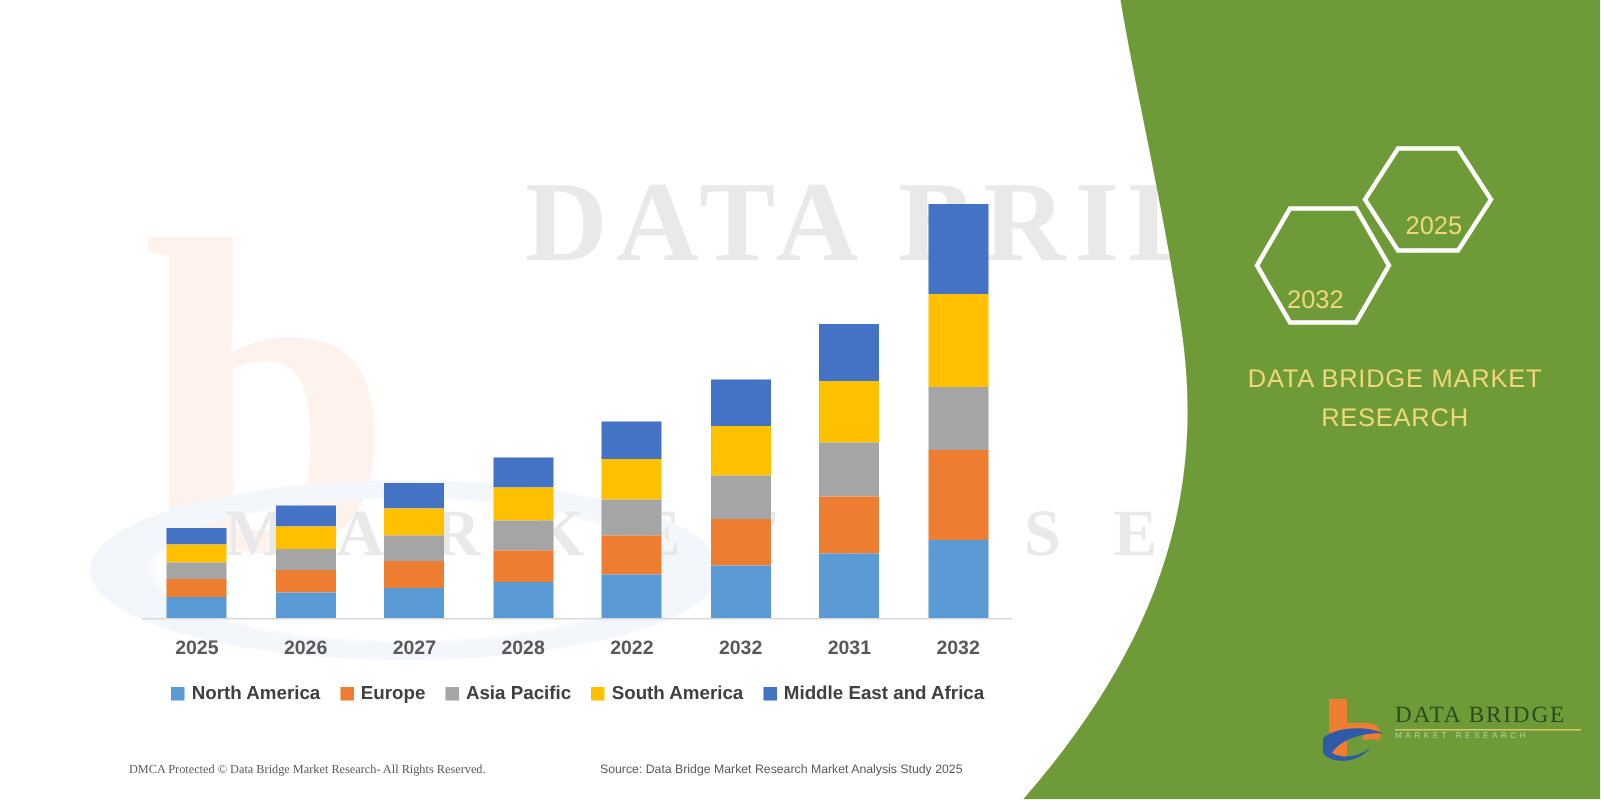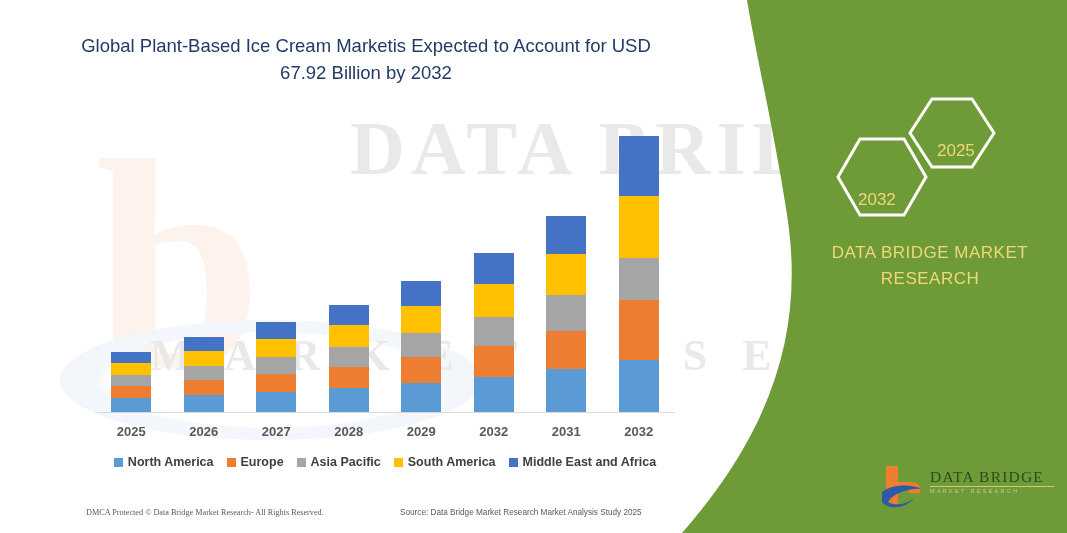--- a/index.html
+++ b/index.html
@@ -162,21 +162,20 @@
 
 <div id="infographic">
 
   <div class="watermark">
     <div class="wm-b">b</div>
     <div class="wm-swoosh"></div>
     <div class="wm-text wm-line1">DATA BRIDGE</div>
     <div class="wm-text wm-line2">M A R K E T   R E S E A R C H</div>
   </div>
 
-  <div class="chart-title">Global Plant-Based Ice Cream Marketis Expected to Account for USD 67.92 Billion by 2032</div>
 
   <div class="axis-line"></div>
   <div class="bars" id="bars">
       <div class="bar-col">
         <div class="bar">
           <div class="seg" style="height: 11px; background: rgb(68, 114, 196);"></div>
           <div class="seg" style="height: 12px; background: rgb(255, 192, 0);"></div>
           <div class="seg" style="height: 11px; background: rgb(165, 165, 165);"></div>
           <div class="seg" style="height: 12px; background: rgb(237, 125, 49);"></div>
           <div class="seg" style="height: 14px; background: rgb(91, 155, 213);"></div>
@@ -244,21 +243,21 @@
           <div class="seg" style="height: 60px; background: rgb(237, 125, 49);"></div>
           <div class="seg" style="height: 52px; background: rgb(91, 155, 213);"></div>
         </div>
       </div>
     </div>
   <div class="xlabels" id="xlabels">
       <div class="xlabel">2025</div>
       <div class="xlabel">2026</div>
       <div class="xlabel">2027</div>
       <div class="xlabel">2028</div>
-      <div class="xlabel">2029</div>
+      <div class="xlabel">2022</div>
       <div class="xlabel">2032</div>
       <div class="xlabel">2031</div>
       <div class="xlabel">2032</div>
     </div>
 
   <div class="legend" id="legend">
       <div class="legend-item">
         <span class="legend-swatch" style="background: rgb(91, 155, 213);"></span>
         <span class="legend-label">North America</span>
       </div>

